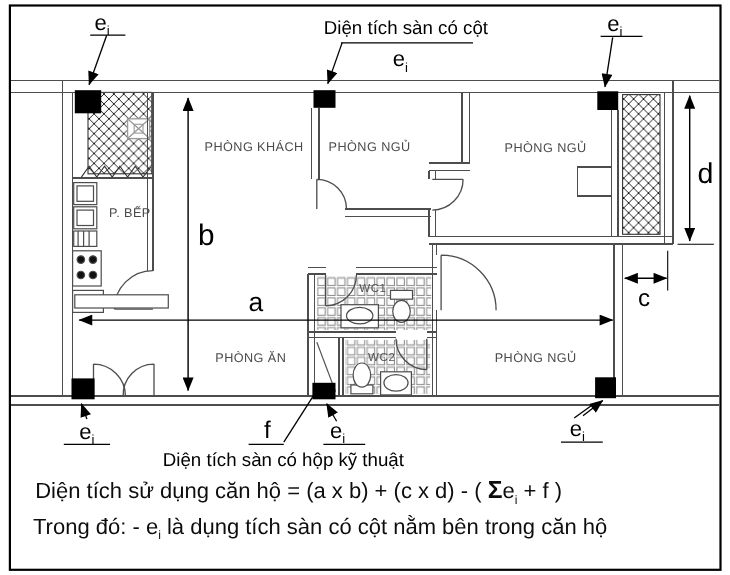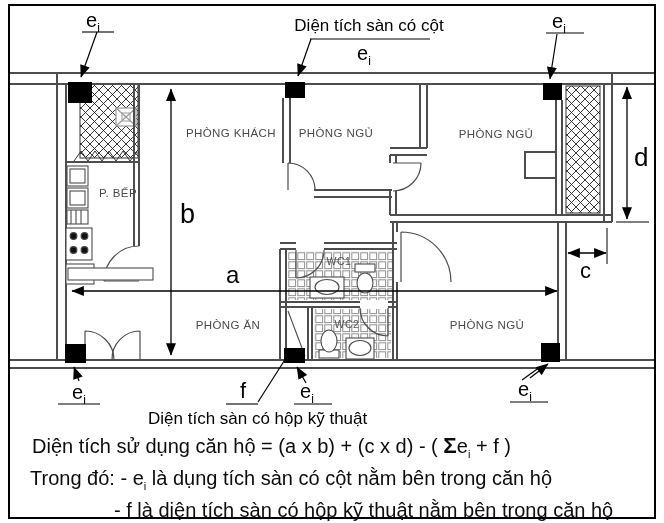--- a/index.html
+++ b/index.html
@@ -205,15 +205,14 @@
       <line x1="530" y1="378" x2="548" y2="364" stroke="#000" stroke-width="1.2" marker-end="url(#arr)"></line>
       <line x1="522" y1="380" x2="540" y2="367" stroke="#000" stroke-width="1.2"></line>
 
       <text class="note" x="148" y="424">Diện tích sàn có hộp kỹ thuật</text>
     </g>
   </svg>
 
   <div class="legend">
     <div class="row1"><span>Diện tích sử dụng căn hộ = (a x b) + (c x d) - ( </span><span class="sigma">Σ</span><span>e</span><sub>i</sub><span> + f )</span></div>
     <div class="row2"><span>Trong đó: - e</span><sub>i</sub><span> là dụng tích sàn có cột nằm bên trong căn hộ</span></div>
-    <div class="row3"><span>- f là diện tích sàn có hộp kỹ thuật nằm bên trong căn hộ</span></div>
   </div>
 </div>
 
 </body></html>

